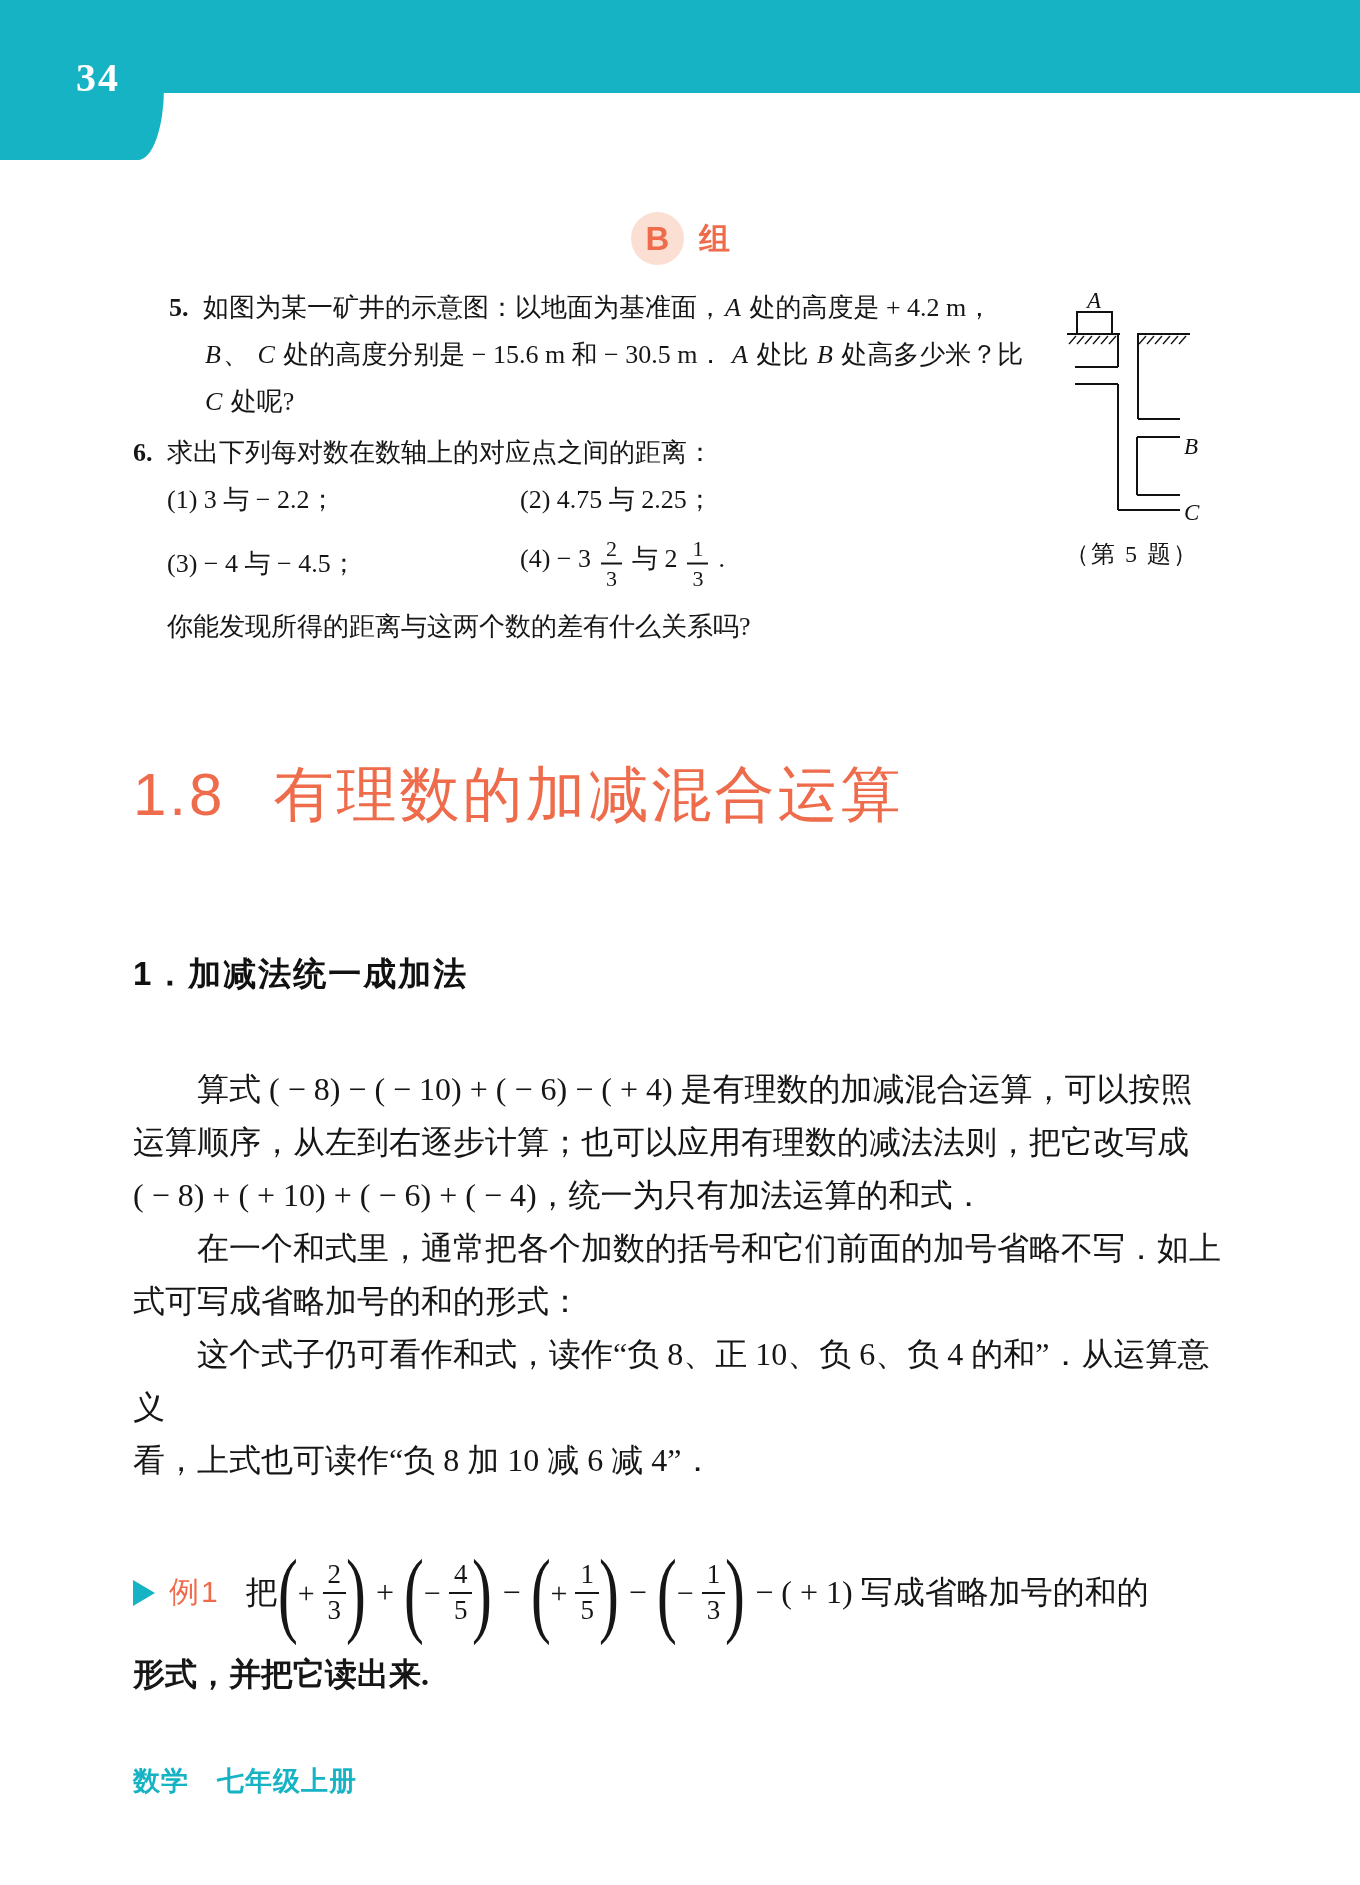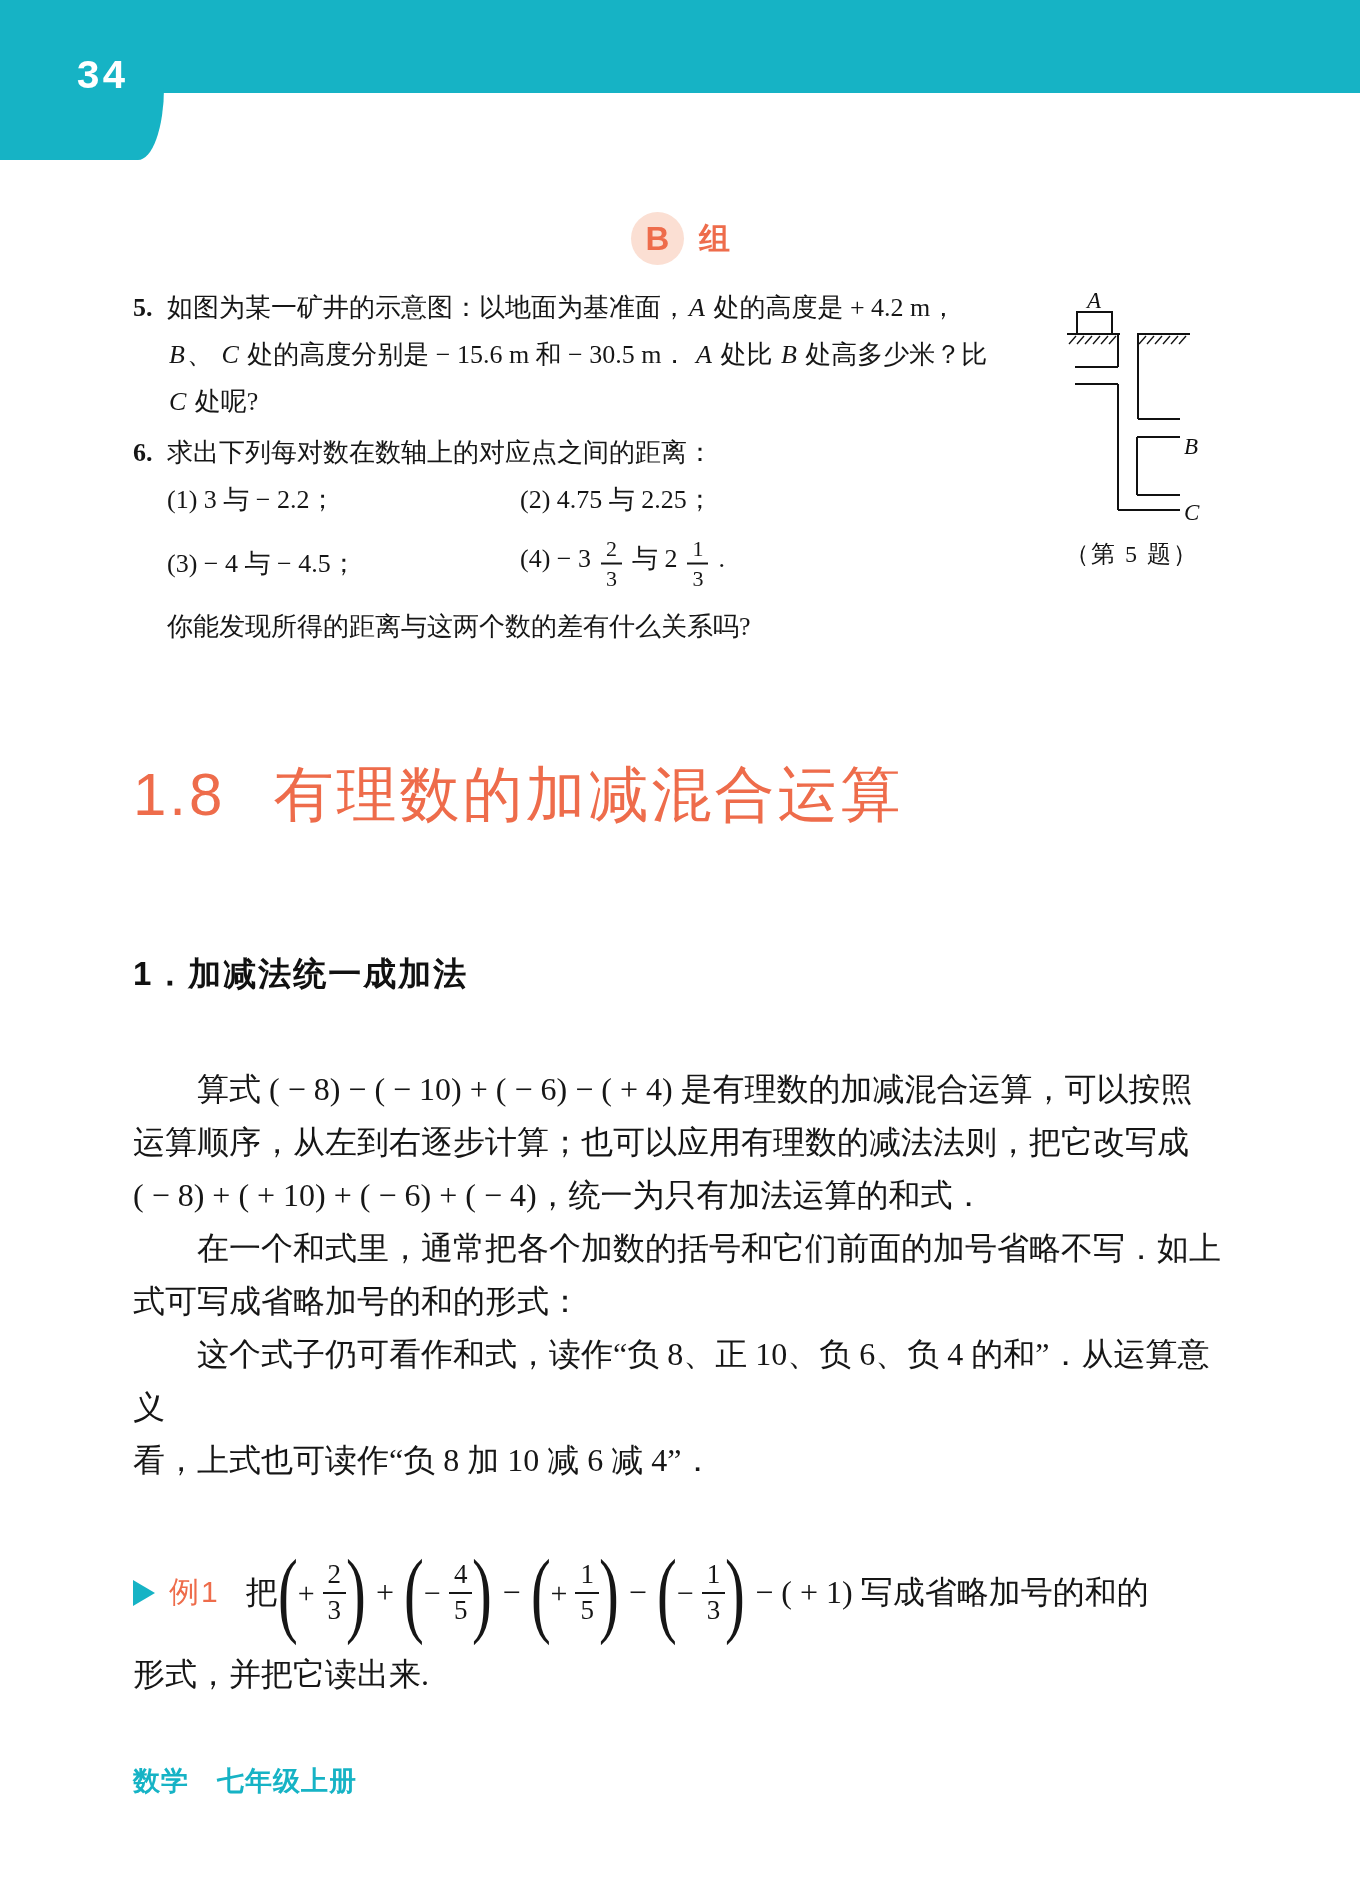--- a/index.html
+++ b/index.html
@@ -12,33 +12,33 @@
   .page{
     position:relative;width:1360px;height:1885px;background:#fff;
     font-family:"Liberation Serif","DejaVu Serif",serif;color:var(--ink);
     overflow:hidden;
   }
   
   .topbar{position:absolute;left:0;top:0;width:1360px;height:93px;background:var(--teal);}
   .toptab{position:absolute;left:0;top:0;width:164px;height:160px;background:var(--teal);
           border-bottom-right-radius:26px 72px;}
   .pageno{position:absolute;left:76px;top:58px;
-          font-family:Liberation Mono, monospace;
+          font-family:Liberation Serif, serif;
           font-weight:bold;font-size:40px;line-height:1;color:#fff;letter-spacing:2px;}
   
   .group-head{position:absolute;left:631px;top:212px;display:flex;align-items:center;gap:15px;}
   .group-badge{width:53px;height:53px;border-radius:50%;background:var(--badge);
                display:flex;align-items:center;justify-content:center;}
   .group-badge span{font-family:"Liberation Sans","DejaVu Sans",sans-serif;
                     font-weight:bold;font-size:33px;color:var(--orange);}
   .group-label{font-family:"Liberation Sans","DejaVu Sans",sans-serif;
                font-weight:bold;font-size:31px;color:var(--orange);}
   
   .prob{position:absolute;left:133px;font-size:26px;line-height:47px;width:880px;}
-  .p5{top:284px;}
+  .p5{top:284px;margin-left:36px;}
   .p6{top:429px;width:900px;}
   .pnum{font-weight:bold;display:inline-block;width:34px;}
   .cont{padding-left:34px;}
   .vi{font-style:italic;padding:0 2px;}
   .row{position:relative;}
   .col2{position:absolute;left:387px;top:0;}
   .fracrow{height:80px;display:flex;align-items:center;position:relative;}
   .fracrow .col2{top:50%;transform:translateY(-50%);display:inline-flex;align-items:flex-start;}
   .mixed{display:inline-flex;align-items:center;gap:8px;}
   .frac{display:inline-flex;flex-direction:column;align-items:center;line-height:1.25;
@@ -72,21 +72,21 @@
        margin-right:14px;}
   .exlabel{font-family:"Liberation Sans","DejaVu Sans",sans-serif;font-weight:normal;
            font-size:30px;color:var(--orange);margin-right:26px;letter-spacing:2px;}
   .fgroup{display:inline-flex;align-items:center;margin:0 2px;}
   .bigp{font-size:96px;line-height:88px;display:inline-block;transform:scaleX(.62);
         margin:0 -8px;font-weight:400;}
   .fsign{font-size:30px;margin:0 6px 0 2px;}
   .efrac{font-size:27px;}
   .eop{margin:0 10px;}
   .extail{margin-left:10px;}
-  .exline2{position:absolute;left:133px;top:1648px;font-size:32px;line-height:53px;}
+  .exline2{position:absolute;left:133px;top:1648px;font-size:32px;line-height:53px;font-weight:bold;}
   
   .footer{position:absolute;left:133px;top:1763px;display:flex;gap:28px;
           font-family:"Liberation Sans","DejaVu Sans",sans-serif;
           font-weight:bold;font-size:27px;color:var(--teal);letter-spacing:1px;}
 </style>
 </head>
 <body>
 
 <div class="page">
 

